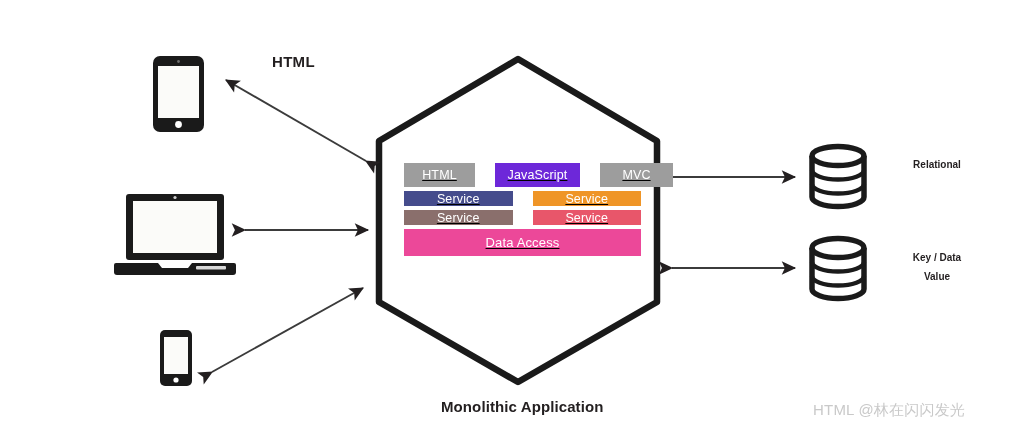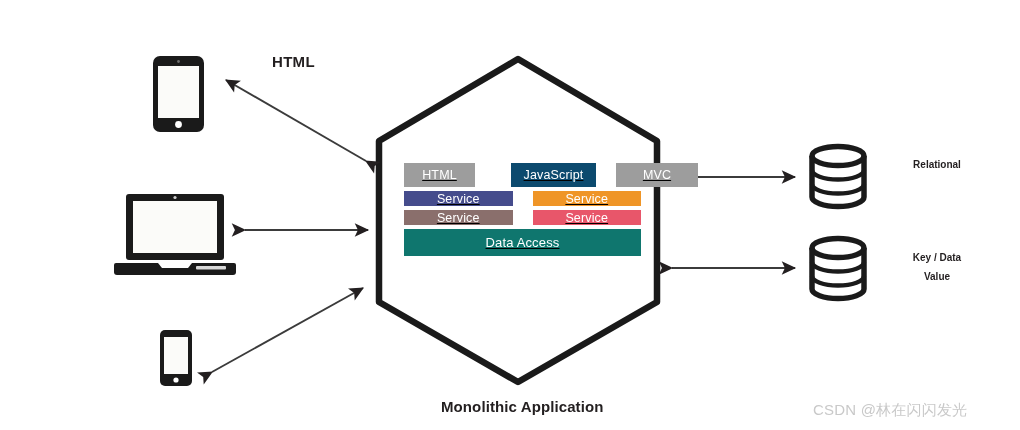--- a/index.html
+++ b/index.html
@@ -83,21 +83,21 @@
     font-size: 12.5px;
     font-weight: 400;
     color: #ffffff;
     letter-spacing: .15px;
     box-sizing: border-box;
   }
   .blk.tech { height: 24px; }
   .row-tech .blk { flex: 0 0 auto; }
   .blk-html    { width: 71px; }
   .blk-js      { width: 85px; }
-  .blk-mvc     { width: 82px; }
+  .blk-mvc     { width: 73px; }
   .blk-half    { width: 116.5px; }
   .blk-full    { width: 237px; height: 27px; font-size: 13px; }
 </style>
 </head>
 <body>
 
 <div id="canvas">
 
   <svg id="art" viewBox="0 0 1020 430">
     <defs>
@@ -159,47 +159,47 @@
       <line x1="212" y1="372" x2="363" y2="288" marker-start="url(#ah2)" marker-end="url(#ah)"></line>
       <line x1="672" y1="177" x2="795" y2="177" marker-start="url(#ah2)" marker-end="url(#ah)"></line>
       <line x1="672" y1="268" x2="795" y2="268" marker-start="url(#ah2)" marker-end="url(#ah)"></line>
     </g>
   </svg>
 
   <div id="stack">
 
     <div class="row row-tech">
       <div class="blk tech blk-html" style="background-color: rgb(157, 157, 157);">HTML</div>
-      <div class="blk tech blk-js" style="background-color: #0c4a6e; margin-left: 16px;">JavaScript</div>
+      <div class="blk tech blk-js" style="background-color: #6d28d9;">JavaScript</div>
       <div class="blk tech blk-mvc" style="background-color: rgb(157, 157, 157);">MVC</div>
     </div>
 
     <div class="row">
       <div class="blk blk-half" style="background-color: rgb(69, 76, 140);">Service</div>
       <div class="blk blk-half" style="background-color: rgb(239, 149, 39);">Service</div>
     </div>
 
     <div class="row">
       <div class="blk blk-half" style="background-color: rgb(138, 111, 108);">Service</div>
       <div class="blk blk-half" style="background-color: rgb(232, 86, 106);">Service</div>
     </div>
 
     <div class="row">
-      <div class="blk blk-full" style="background-color: #0f766e;">Data Access</div>
+      <div class="blk blk-full" style="background-color: #ec4899;">Data Access</div>
     </div>
   </div>
 
   <div class="lbl" id="http-label">HTML</div>
 
   <div class="lbl" id="monolithic-label">Monolithic Application</div>
 
   <div class="lbl db-label" id="relational-db-label">
     <div>Relational</div>
   </div>
 
   <div class="lbl db-label" id="keyvalue-label">
     <div>Key / Data</div>
     <div>Value</div>
   </div>
 
-  <div class="lbl" id="watermark">CSDN @林在闪闪发光</div>
+  <div class="lbl" id="watermark">HTML @林在闪闪发光</div>
 
 </div>
 
 </body></html>

